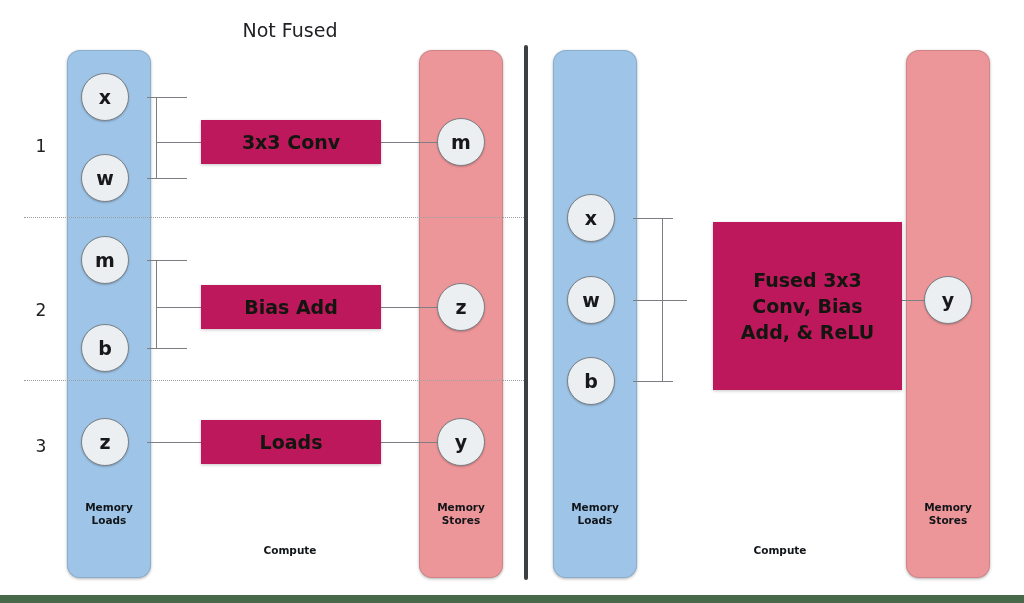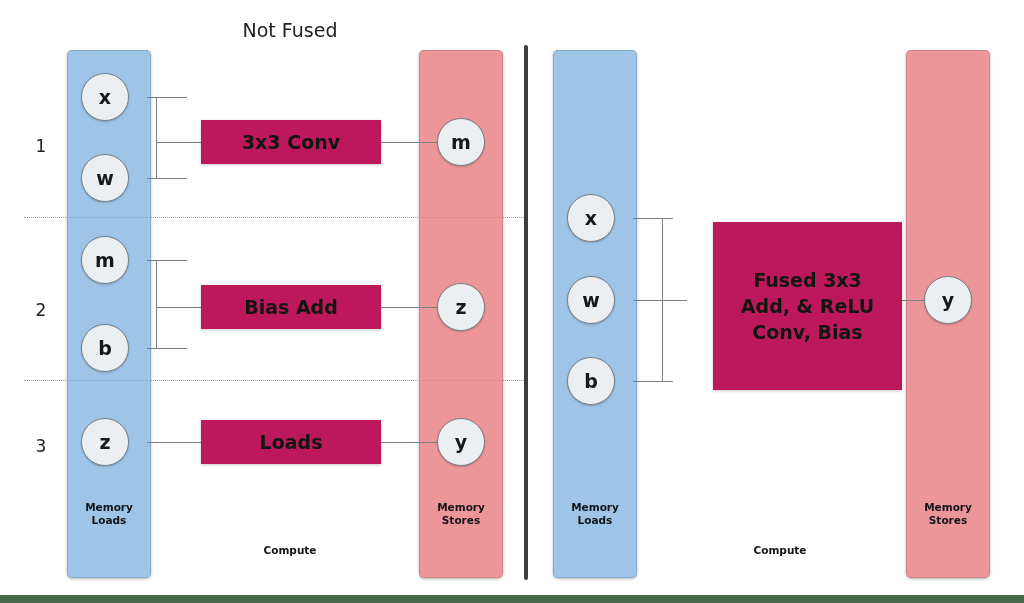--- a/index.html
+++ b/index.html
@@ -33,21 +33,21 @@
     font-size: 19px;
     color: #202124;
     font-family: "DejaVu Sans", "Liberation Sans", sans-serif;
     text-align: center;
     white-space: nowrap;
   }
 
   
   .column {
     position: absolute;
-    border-radius: 5px;
+    border-radius: 13px;
     box-shadow: 0 1px 3px rgba(0,0,0,0.30);
     border: 1px solid rgba(0,0,0,0.12);
     box-sizing: border-box;
   }
   .column.loads  { background: #9ec5e8; }
   .column.stores { background: #ed9699; }
 
   .column-label {
     position: absolute;
     left: 0;
@@ -213,22 +213,22 @@
   <div class="wire h" style="left:633px; top:300px; width:54px;"></div>
   <div class="wire h" style="left:873px; top:300px; width:55px;"></div>
 
   <div class="node" style="left:567px; top:194px;">x</div>
   <div class="node" style="left:567px; top:276px;">w</div>
   <div class="node" style="left:567px; top:357px;">b</div>
 
   <div class="op-box tall" style="left:685px; top:222px; width:189px; height:168px;margin-left:28px;">
     <div>
       <div>Fused 3x3</div>
+      <div>Conv, Bias</div>
       <div>Add, &amp; ReLU</div>
-      <div>Conv, Bias</div>
     </div>
   </div>
 
   <div class="node" style="left:924px; top:276px;">y</div>
 
   <div class="frame-edge frame-bottom"></div>
   <div class="frame-edge frame-right"></div>
 
 </div>
 

